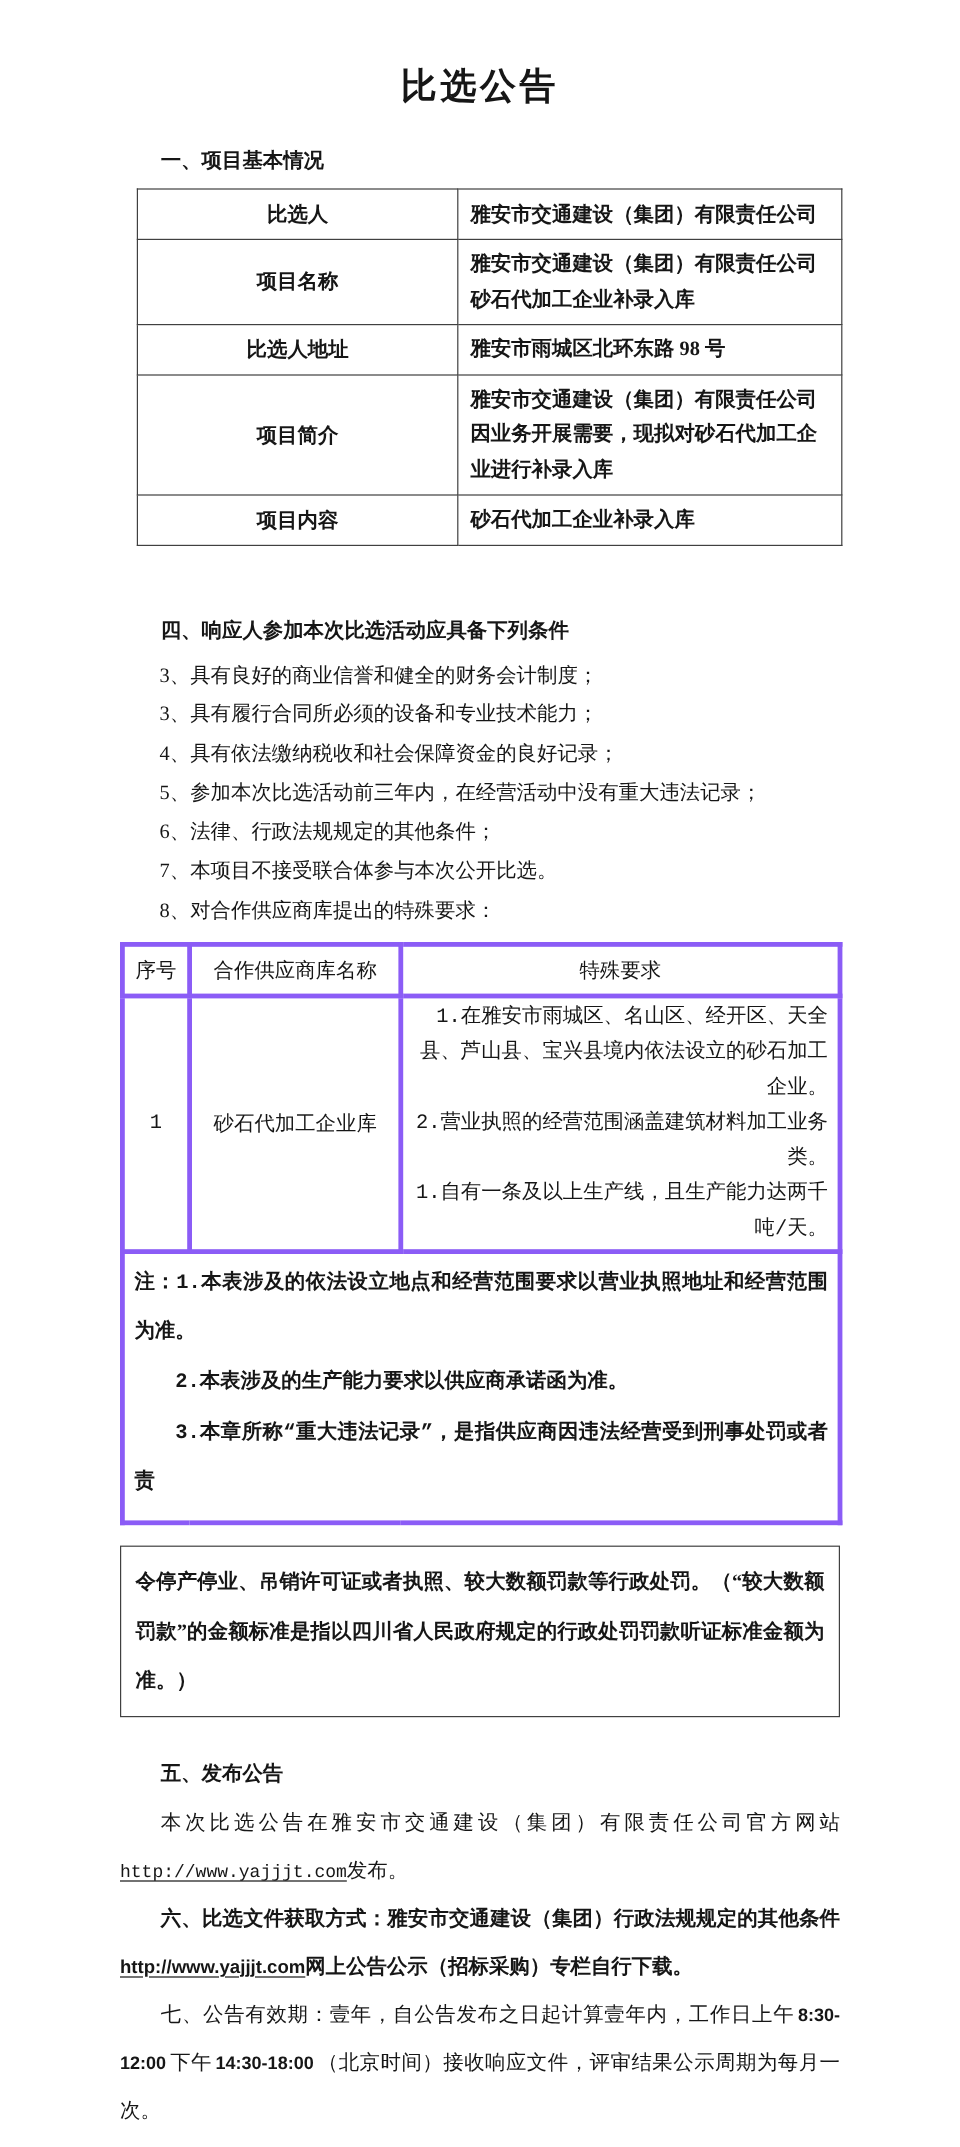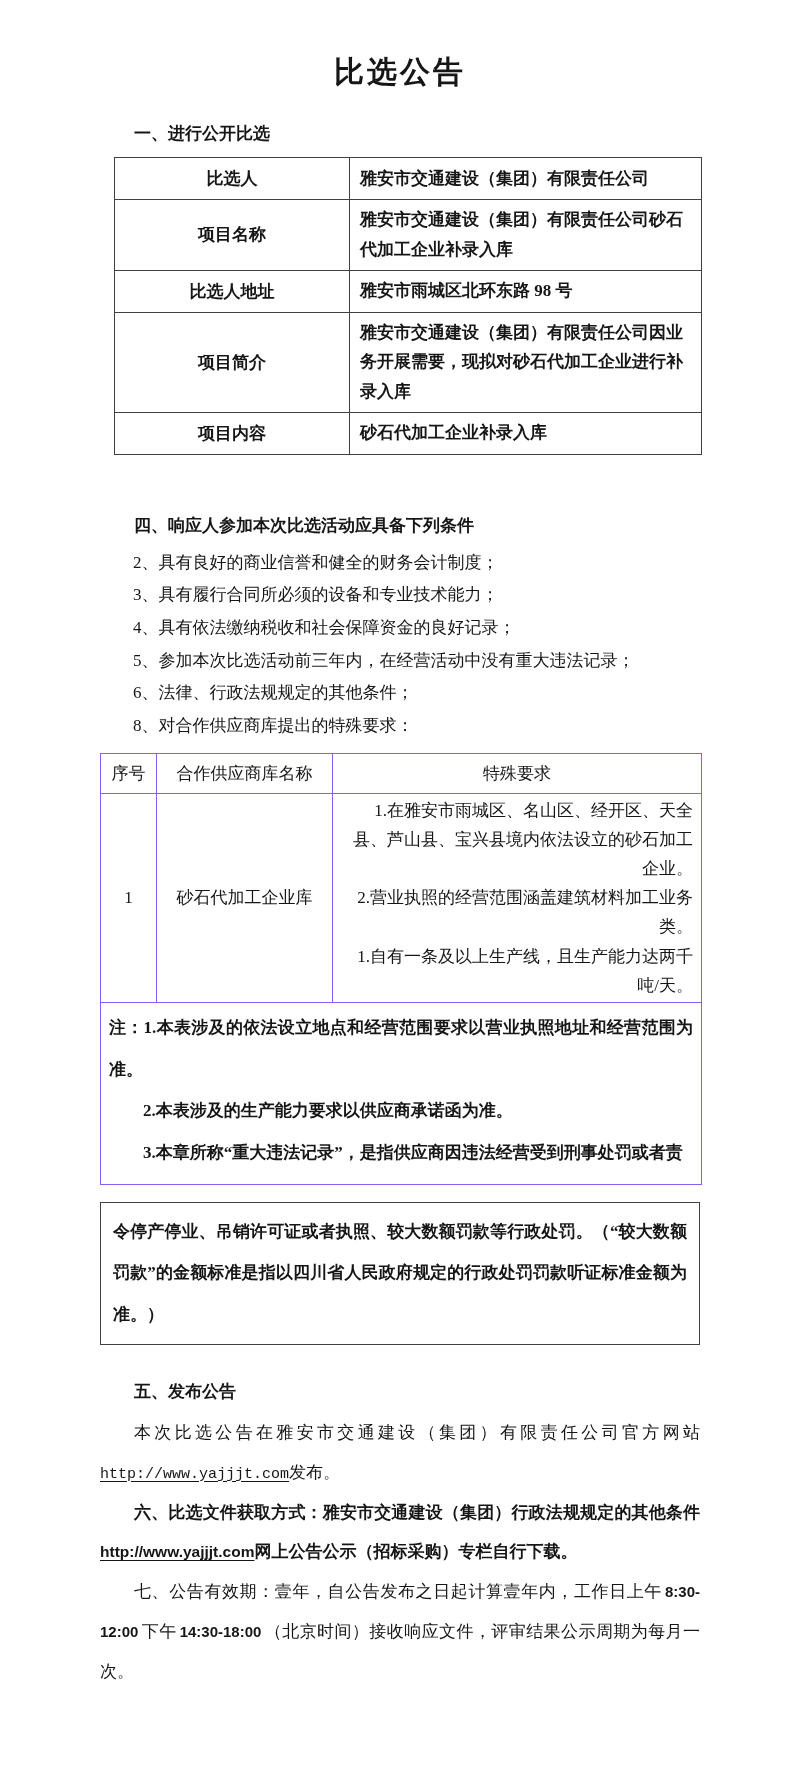--- a/index.html
+++ b/index.html
@@ -39,31 +39,31 @@
   .gap-top{margin-top:54px;}
   .gap-top-sm{margin-top:30px;}
   
   table.t1{
     border-collapse:collapse;
     width:588px;
     margin:6px 0 0 14px;
     font-weight:bold;
   }
   table.t1 td{border:1px solid #404040;}
-  table.t1 td.lab{width:226px;text-align:center;padding:9px 4px;}
+  table.t1 td.lab{width:226px;text-align:center;padding:9px 20px;}
   table.t1 td.val{padding:5px 10px;line-height:1.75;}
   
   .cond-item{line-height:1.92;margin-left:33px;}
   
   table.t2{
     border-collapse:collapse;
     width:602px;
     margin-top:10px;
   }
-  table.t2 th, table.t2 td{border:1px solid #8b5cf6;}
+  table.t2 th, table.t2 td{border:4px solid #8b5cf6;font-family:Liberation Mono, monospace;}
   table.t2 th{font-weight:normal;padding:8px 2px;text-align:center;}
   table.t2 col.c-no{width:56px;}
   table.t2 col.c-name{width:176px;}
   table.t2 td.no{text-align:center;}
   table.t2 td.name{text-align:center;}
   table.t2 td.reqs{padding:2px 8px;line-height:1.72;vertical-align:top;}
   table.t2 td.reqs div{margin:0;text-align:right;}
   table.t2 td.notes{font-weight:bold;padding:4px 8px 10px 8px;}
   table.t2 td.notes p{margin:0;line-height:2.45;text-align:justify;}
   
@@ -80,21 +80,21 @@
   .time{font-family:"Liberation Sans","DejaVu Sans",sans-serif;font-size:15px;font-weight:bold;margin:0 3px;}
 </style>
 </head>
 <body>
 
 <div class="page">
 
   <h1 class="title">比选公告</h1>
 
 
-  <div class="sec-heading">一、进行公开比选</div>
+  <div class="sec-heading">一、项目基本情况</div>
 
   <table class="t1">
     <tbody>
       <tr>
         <td class="lab">比选人</td>
         <td class="val">雅安市交通建设（集团）有限责任公司</td>
       </tr>
       <tr>
         <td class="lab">项目名称</td>
         <td class="val">雅安市交通建设（集团）有限责任公司砂石代加工企业补录入库</td>
@@ -110,25 +110,26 @@
       <tr>
         <td class="lab">项目内容</td>
         <td class="val">砂石代加工企业补录入库</td>
       </tr>
     </tbody>
   </table>
 
   <div class="sec-heading gap-top">四、响应人参加本次比选活动应具备下列条件</div>
 
   <div>
-    <div class="cond-item">2、具有良好的商业信誉和健全的财务会计制度；</div>
+    <div class="cond-item">3、具有良好的商业信誉和健全的财务会计制度；</div>
     <div class="cond-item">3、具有履行合同所必须的设备和专业技术能力；</div>
     <div class="cond-item">4、具有依法缴纳税收和社会保障资金的良好记录；</div>
     <div class="cond-item">5、参加本次比选活动前三年内，在经营活动中没有重大违法记录；</div>
     <div class="cond-item">6、法律、行政法规规定的其他条件；</div>
+    <div class="cond-item">7、本项目不接受联合体参与本次公开比选。</div>
     <div class="cond-item">8、对合作供应商库提出的特殊要求：</div>
   </div>
 
   <table class="t2">
     <colgroup>
         <col class="c-no">
         <col class="c-name">
         <col>
       </colgroup>
     <tbody>

